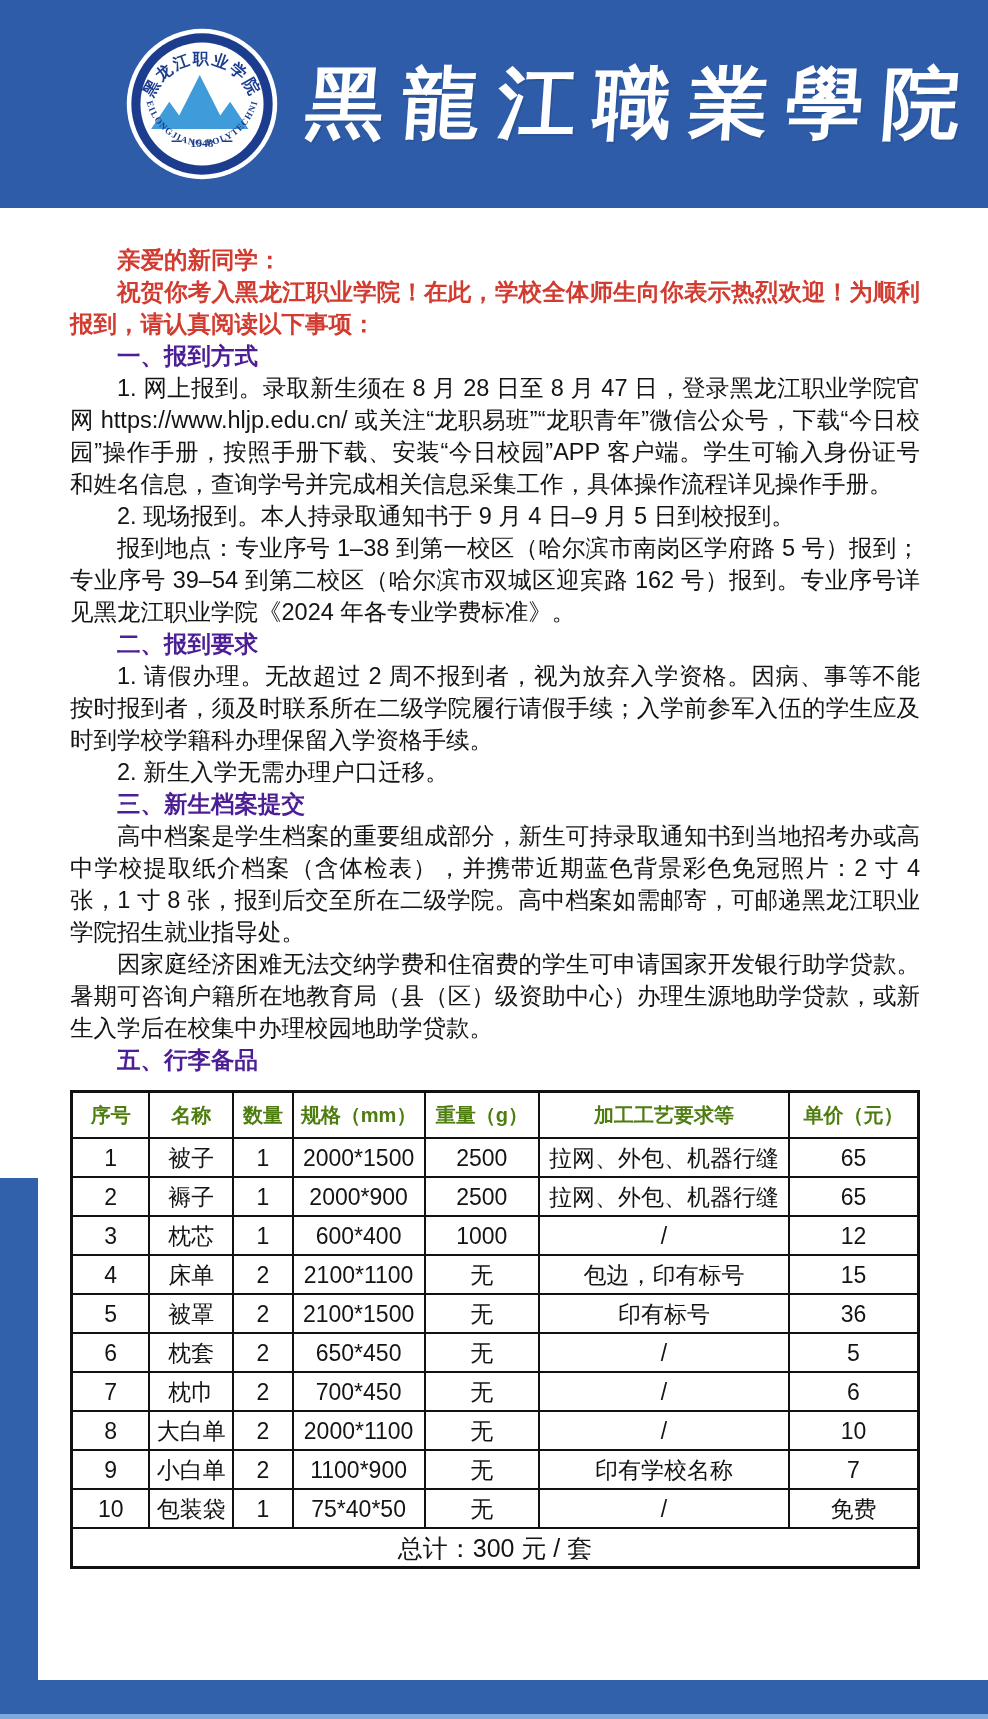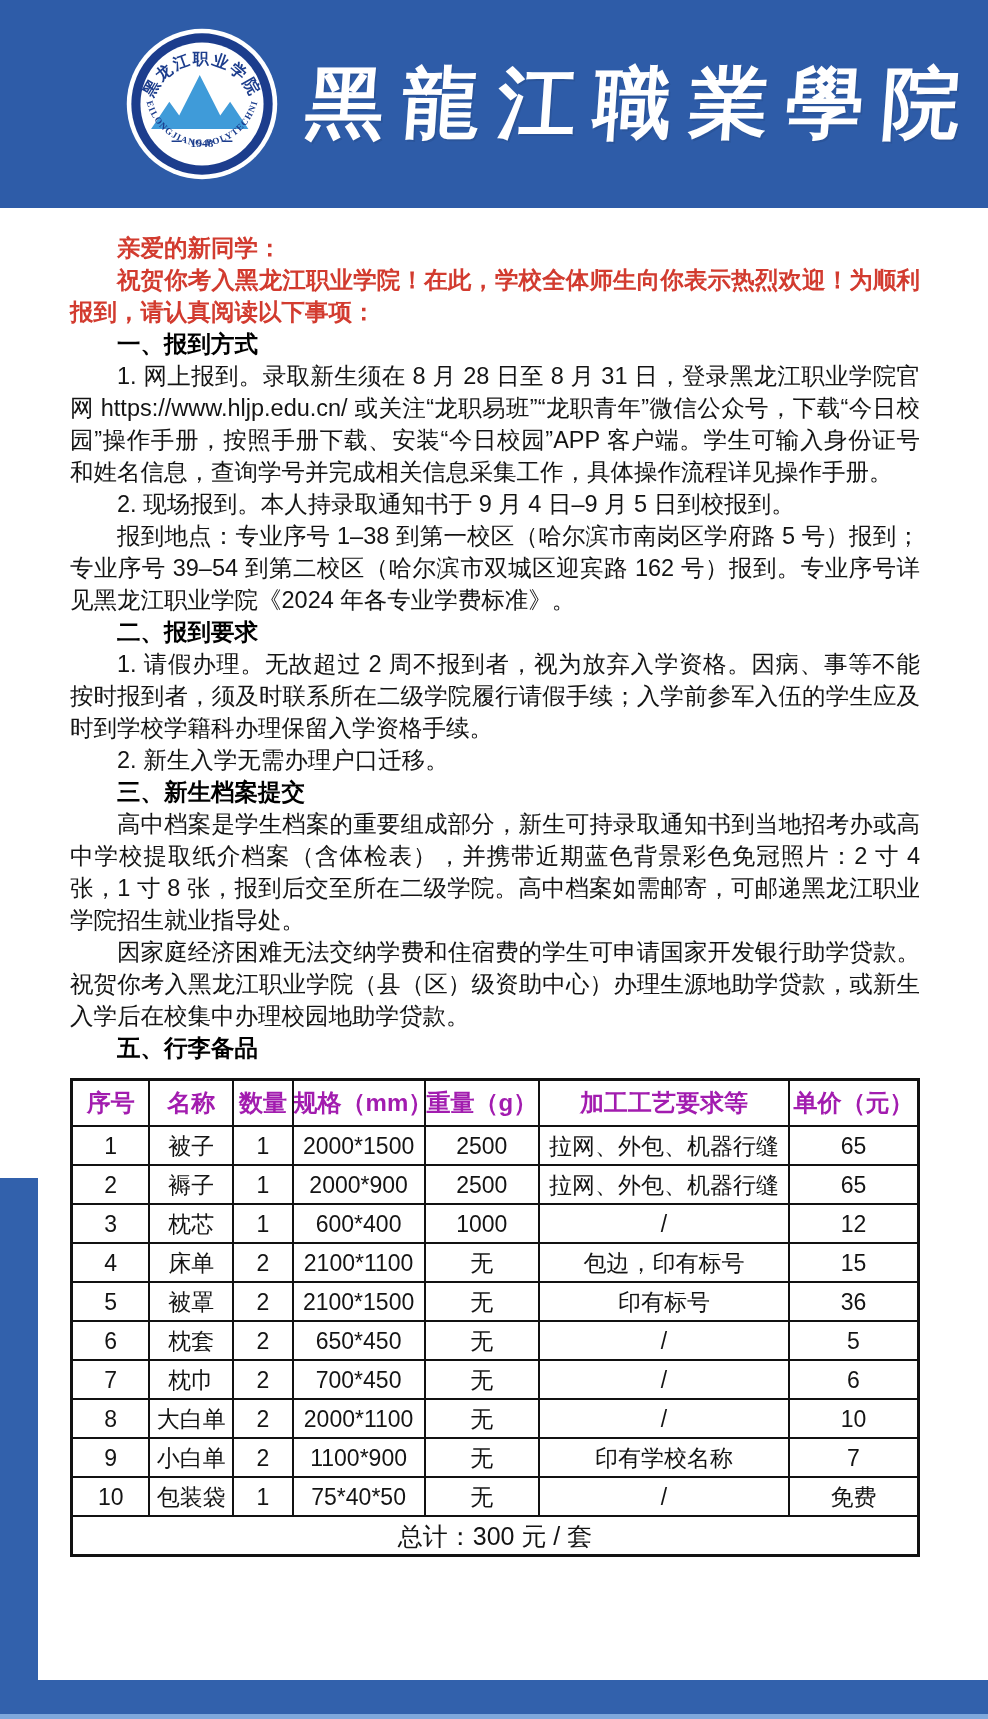--- a/index.html
+++ b/index.html
@@ -25,44 +25,44 @@
     font-size: 78px;
     letter-spacing: 18px;
     margin-left: 28px;
     transform: skewX(-4deg);
     white-space: nowrap;
     text-shadow: 2px 2px 0 rgba(0,0,0,0.08);
   }
 
   
   .content {
-    position: absolute; top: 232px; left: 70px; width: 850px;
+    position: absolute; top: 244px; left: 70px; width: 850px;
     font-size: 23.5px; line-height: 32px; color: #141414;
     text-align: justify;
   }
   .content p { margin: 0; text-indent: 2em; }
   .red  { color: #d23b2f; font-weight: bold; }
-  .heading-blue { color: #000000; font-weight: bold; text-indent: 2em; margin: 0; }
+  .heading-blue { color: #4c1d95; font-weight: bold; text-indent: 2em; margin: 0; }
 
   
   table.price-table {
     width: 100%; border-collapse: collapse; margin-top: 14px;
     border: 3px solid #111111;
     table-layout: fixed;
   }
   table.price-table th, table.price-table td {
     border: 2px solid #111111;
     text-align: center; vertical-align: middle;
     padding: 0;
     font-size: 23px; color: #141414;
     text-indent: 0;
     overflow: hidden; white-space: nowrap;
   }
   table.price-table th {
-    color: #a21caf; font-weight: bold; font-size: 24px; height: 44px;
+    color: #4d7c0f; font-weight: bold; font-size: 20px; height: 44px;
   }
   table.price-table td { height: 37px; }
   table.price-table tfoot td { height: 37px; font-size: 25px; }
 
   
   .left-band {
     position: absolute; left: 0; top: 1178px; width: 38px; height: 541px;
     background: #3261ac;
   }
   .footer-bar {
@@ -104,32 +104,32 @@
       </svg>
     </div>
     <div class="masthead-title">黑龍江職業學院</div>
   </header>
 
   <main class="content">
     <p class="red">亲爱的新同学：</p>
     <p class="red">祝贺你考入黑龙江职业学院！在此，学校全体师生向你表示热烈欢迎！为顺利报到，请认真阅读以下事项：</p>
 
     <p class="heading-blue">一、报到方式</p>
-    <p>1. 网上报到。录取新生须在 8 月 28 日至 8 月 31 日，登录黑龙江职业学院官网 https://www.hljp.edu.cn/ 或关注“龙职易班”“龙职青年”微信公众号，下载“今日校园”操作手册，按照手册下载、安装“今日校园”APP 客户端。学生可输入身份证号和姓名信息，查询学号并完成相关信息采集工作，具体操作流程详见操作手册。</p>
+    <p>1. 网上报到。录取新生须在 8 月 28 日至 8 月 47 日，登录黑龙江职业学院官网 https://www.hljp.edu.cn/ 或关注“龙职易班”“龙职青年”微信公众号，下载“今日校园”操作手册，按照手册下载、安装“今日校园”APP 客户端。学生可输入身份证号和姓名信息，查询学号并完成相关信息采集工作，具体操作流程详见操作手册。</p>
     <p>2. 现场报到。本人持录取通知书于 9 月 4 日–9 月 5 日到校报到。</p>
     <p>报到地点：专业序号 1–38 到第一校区（哈尔滨市南岗区学府路 5 号）报到；专业序号 39–54 到第二校区（哈尔滨市双城区迎宾路 162 号）报到。专业序号详见黑龙江职业学院《2024 年各专业学费标准》。</p>
 
     <p class="heading-blue">二、报到要求</p>
     <p>1. 请假办理。无故超过 2 周不报到者，视为放弃入学资格。因病、事等不能按时报到者，须及时联系所在二级学院履行请假手续；入学前参军入伍的学生应及时到学校学籍科办理保留入学资格手续。</p>
     <p>2. 新生入学无需办理户口迁移。</p>
 
     <p class="heading-blue">三、新生档案提交</p>
     <p>高中档案是学生档案的重要组成部分，新生可持录取通知书到当地招考办或高中学校提取纸介档案（含体检表），并携带近期蓝色背景彩色免冠照片：2 寸 4 张，1 寸 8 张，报到后交至所在二级学院。高中档案如需邮寄，可邮递黑龙江职业学院招生就业指导处。</p>
 
-    <p>因家庭经济困难无法交纳学费和住宿费的学生可申请国家开发银行助学贷款。祝贺你考入黑龙江职业学院（县（区）级资助中心）办理生源地助学贷款，或新生入学后在校集中办理校园地助学贷款。</p>
+    <p>因家庭经济困难无法交纳学费和住宿费的学生可申请国家开发银行助学贷款。暑期可咨询户籍所在地教育局（县（区）级资助中心）办理生源地助学贷款，或新生入学后在校集中办理校园地助学贷款。</p>
 
     <p class="heading-blue">五、行李备品</p>
 
     <table class="price-table">
       <colgroup>
         <col style="width:9.2%">
           <col style="width:9.9%">
           <col style="width:7.0%">
         <col style="width:15.6%">
           <col style="width:13.5%">

